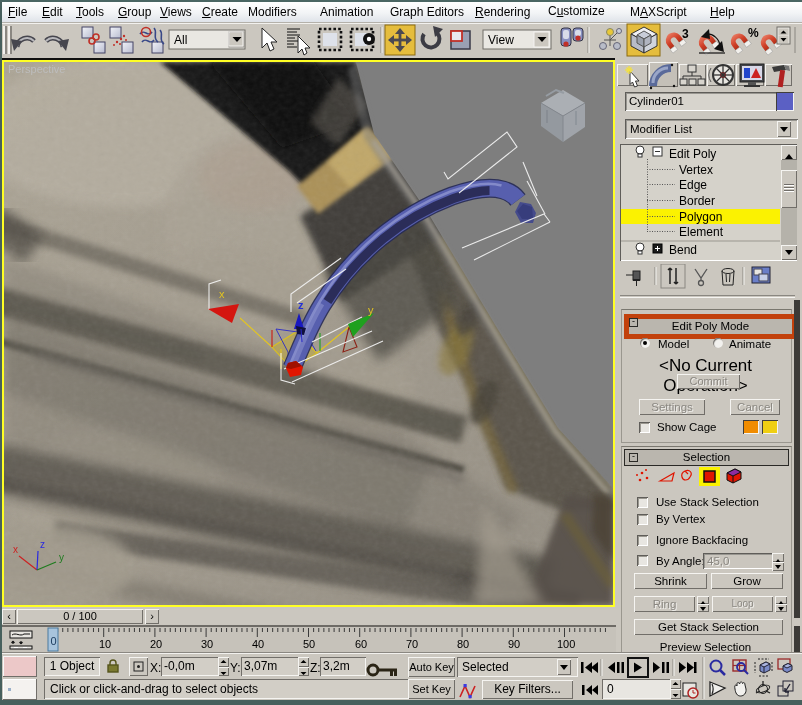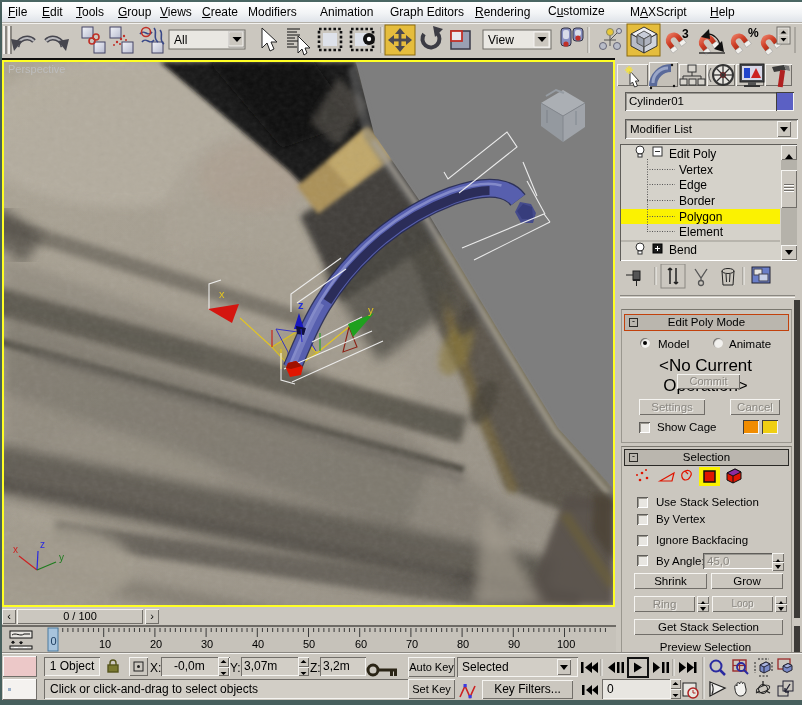--- a/index.html
+++ b/index.html
@@ -507,21 +507,21 @@
     <line x1="129" y1="3" x2="129" y2="21" stroke="#f5f4f1"></line>
  <g transform="translate(136,2)">
   <rect x="1" y="1" width="18" height="16" fill="#6a7ec8" stroke="#223"></rect>
   <rect x="3" y="3" width="8" height="6" fill="#e8e6e1" stroke="#445"></rect>
   <rect x="8" y="8" width="9" height="7" fill="#c8d0e8" stroke="#445"></rect>
     </g>
 </svg>
 <div class="abs" style="left:620px;top:295px;width:175px;height:2px;box-shadow:inset 0 1px 0 #8a8781;border-bottom:1px solid #f5f4f1"></div>
 
 <div class="abs" style="left:621px;top:309px;width:169px;height:132px;border:1px solid #9a978f;border-top-color:#7a776f"></div>
-<div class="abs ctext" style="left:624px;top:314px;width:163px;height:15px;line-height:15px;background:#bab6ae;border:1px solid #c2410c;font-size:11.5px">Edit Poly Mode</div>
+<div class="abs ctext" style="left:624px;top:314px;width:163px;height:15px;line-height:15px;background:#bab6ae;border:5px solid #c2410c;font-size:11.5px">Edit Poly Mode</div>
 <div class="abs" style="left:629px;top:318px;width:7px;height:7px;border:1px solid #2a2926;background:#bab6ae;line-height:5px;font-size:9px;text-align:center">-</div>
 <div class="abs" style="left:640px;top:338px;width:10px;height:10px;border-radius:50%;background:#f2f1ee;box-shadow:inset 1px 1px 1px #716e69"></div>
 <div class="abs" style="left:643px;top:341px;width:4px;height:4px;border-radius:50%;background:#000"></div>
 <span class="abs" style="left:658px;top:338px;font-size:11.5px">Model</span>
 <div class="abs" style="left:713px;top:338px;width:10px;height:10px;border-radius:50%;background:#f2f1ee;box-shadow:inset 1px 1px 1px #716e69"></div>
 <span class="abs" style="left:729px;top:338px;font-size:11.5px">Animate</span>
 <div class="abs ctext" style="left:622px;top:356px;width:167px;font-size:17px">&lt;No Current Operation&gt;</div>
 <div class="abs raised ctext dis" style="left:677px;top:374px;width:63px;height:15px;line-height:15px;font-size:11px">Commit</div>
 <div class="abs raised ctext dis" style="left:639px;top:399px;width:66px;height:16px;line-height:16px;font-size:11.5px">Settings</div>
 <div class="abs raised ctext dis" style="left:730px;top:399px;width:50px;height:16px;line-height:16px;font-size:11.5px">Cancel</div>
@@ -733,21 +733,21 @@
 
 <div class="abs" id="statusbar" style="left:0;top:652px;width:802px;height:53px;background:#cbc7bf;box-shadow:inset 0 1px 0 #8a8781,inset 0 2px 0 #f2f1ee"></div>
 <div class="abs" style="left:0;top:700px;width:802px;height:5px;background:#47605d"></div>
 
 <div class="abs" style="left:3px;top:656px;width:34px;height:21px;background:#ecc8c8;box-shadow:inset -1px -1px 0 #716e69,inset 1px 1px 0 #f8f8f8"></div>
 <div class="abs" style="left:3px;top:679px;width:34px;height:21px;background:#f4f2ef;box-shadow:inset -1px -1px 0 #716e69,inset 1px 1px 0 #fff"></div>
 <div class="abs" style="left:8px;top:688px;width:3px;height:3px;background:#9ab0c8"></div>
 
 <div class="abs sunken ctext" style="left:44px;top:657px;width:56px;height:19px;line-height:19px;font-size:12px">1 Object</div>
 <div class="abs raised" style="left:129px;top:657px;width:19px;height:19px"></div>
-<div class="abs sunken" style="left:161px;top:657px;width:56px;height:19px;line-height:19px;padding-left:13px;font-size:12px;background:#d2cec6">-0,0m</div>
+<div class="abs sunken" style="left:161px;top:657px;width:56px;height:19px;line-height:19px;padding-left:3px;font-size:12px;background:#d2cec6">-0,0m</div>
 <span class="abs" style="left:150px;top:661px;font-size:12px">X:</span>
 <div class="abs raised" style="left:218px;top:657px;width:11px;height:10px"></div>
 <div class="abs raised" style="left:218px;top:667px;width:11px;height:9px"></div>
 <span class="abs" style="left:230px;top:661px;font-size:12px">Y:</span>
 <div class="abs sunken" style="left:241px;top:657px;width:56px;height:19px;line-height:19px;padding-left:3px;font-size:12px;background:#d2cec6">3,07m</div>
 <div class="abs raised" style="left:298px;top:657px;width:11px;height:10px"></div>
 <div class="abs raised" style="left:298px;top:667px;width:11px;height:9px"></div>
 <span class="abs" style="left:310px;top:661px;font-size:12px">Z:</span>
 <div class="abs sunken" style="left:320px;top:657px;width:43px;height:19px;line-height:19px;padding-left:3px;font-size:12px;background:#d2cec6">3,2m</div>
 

